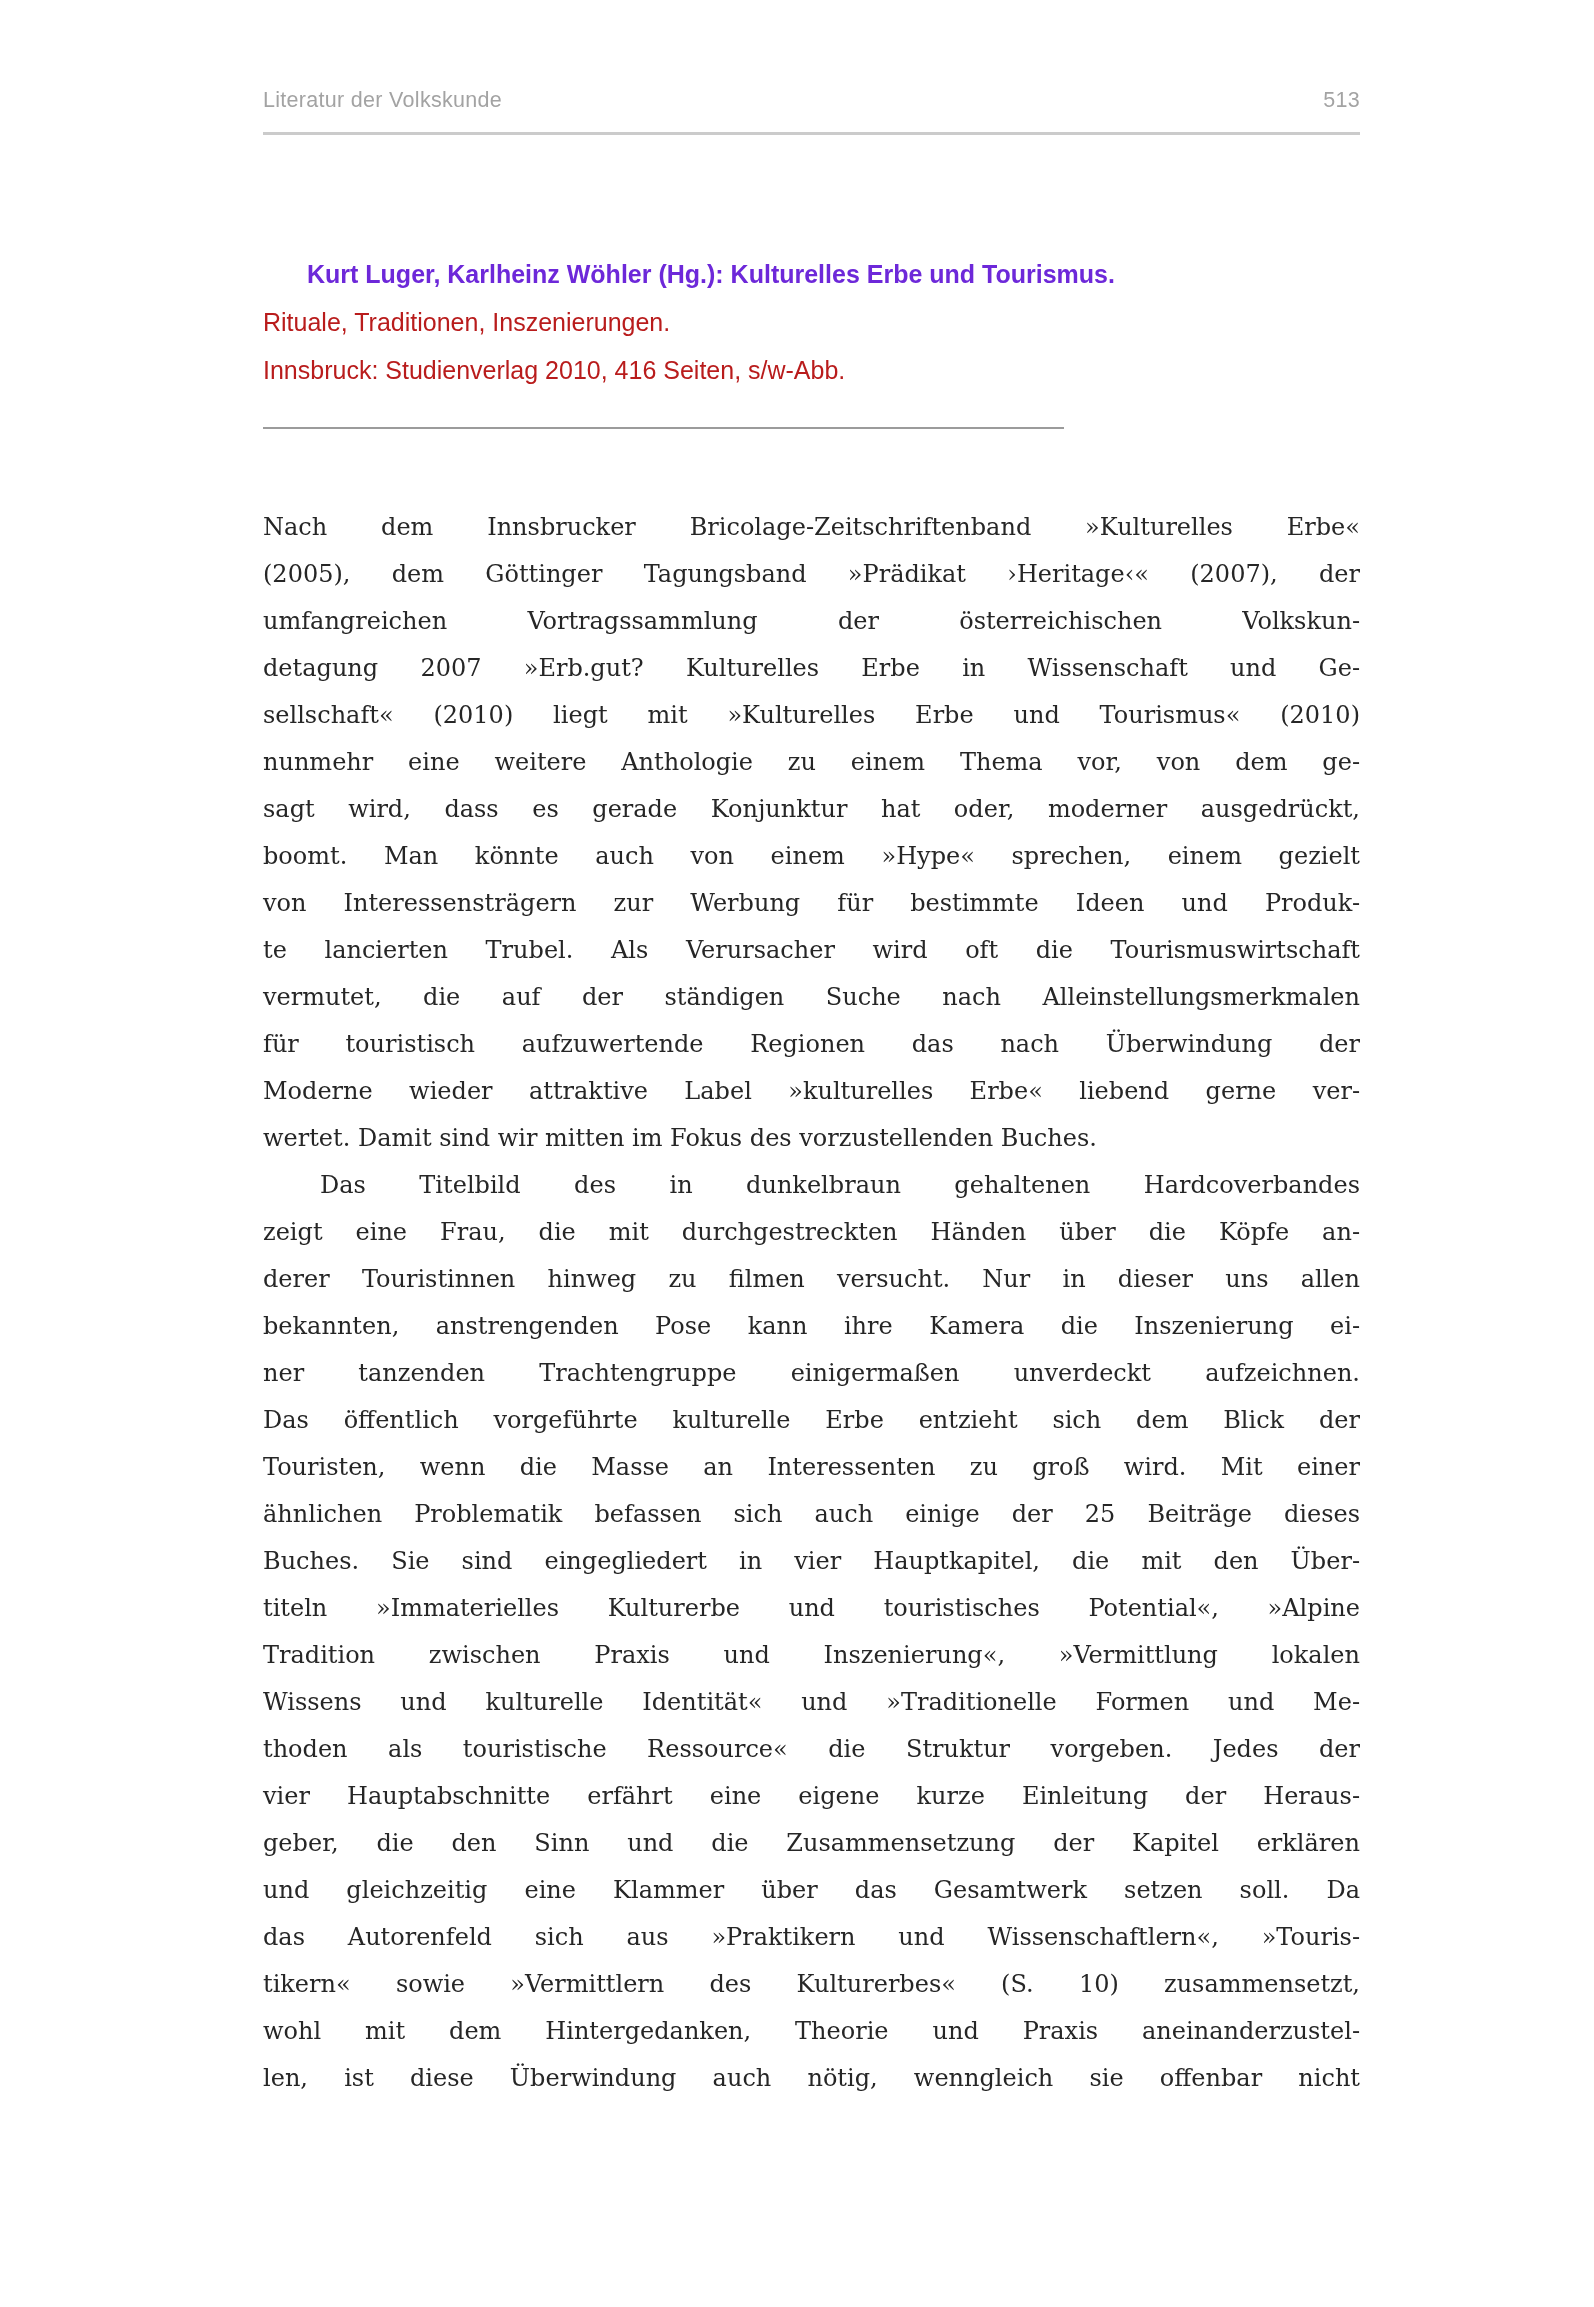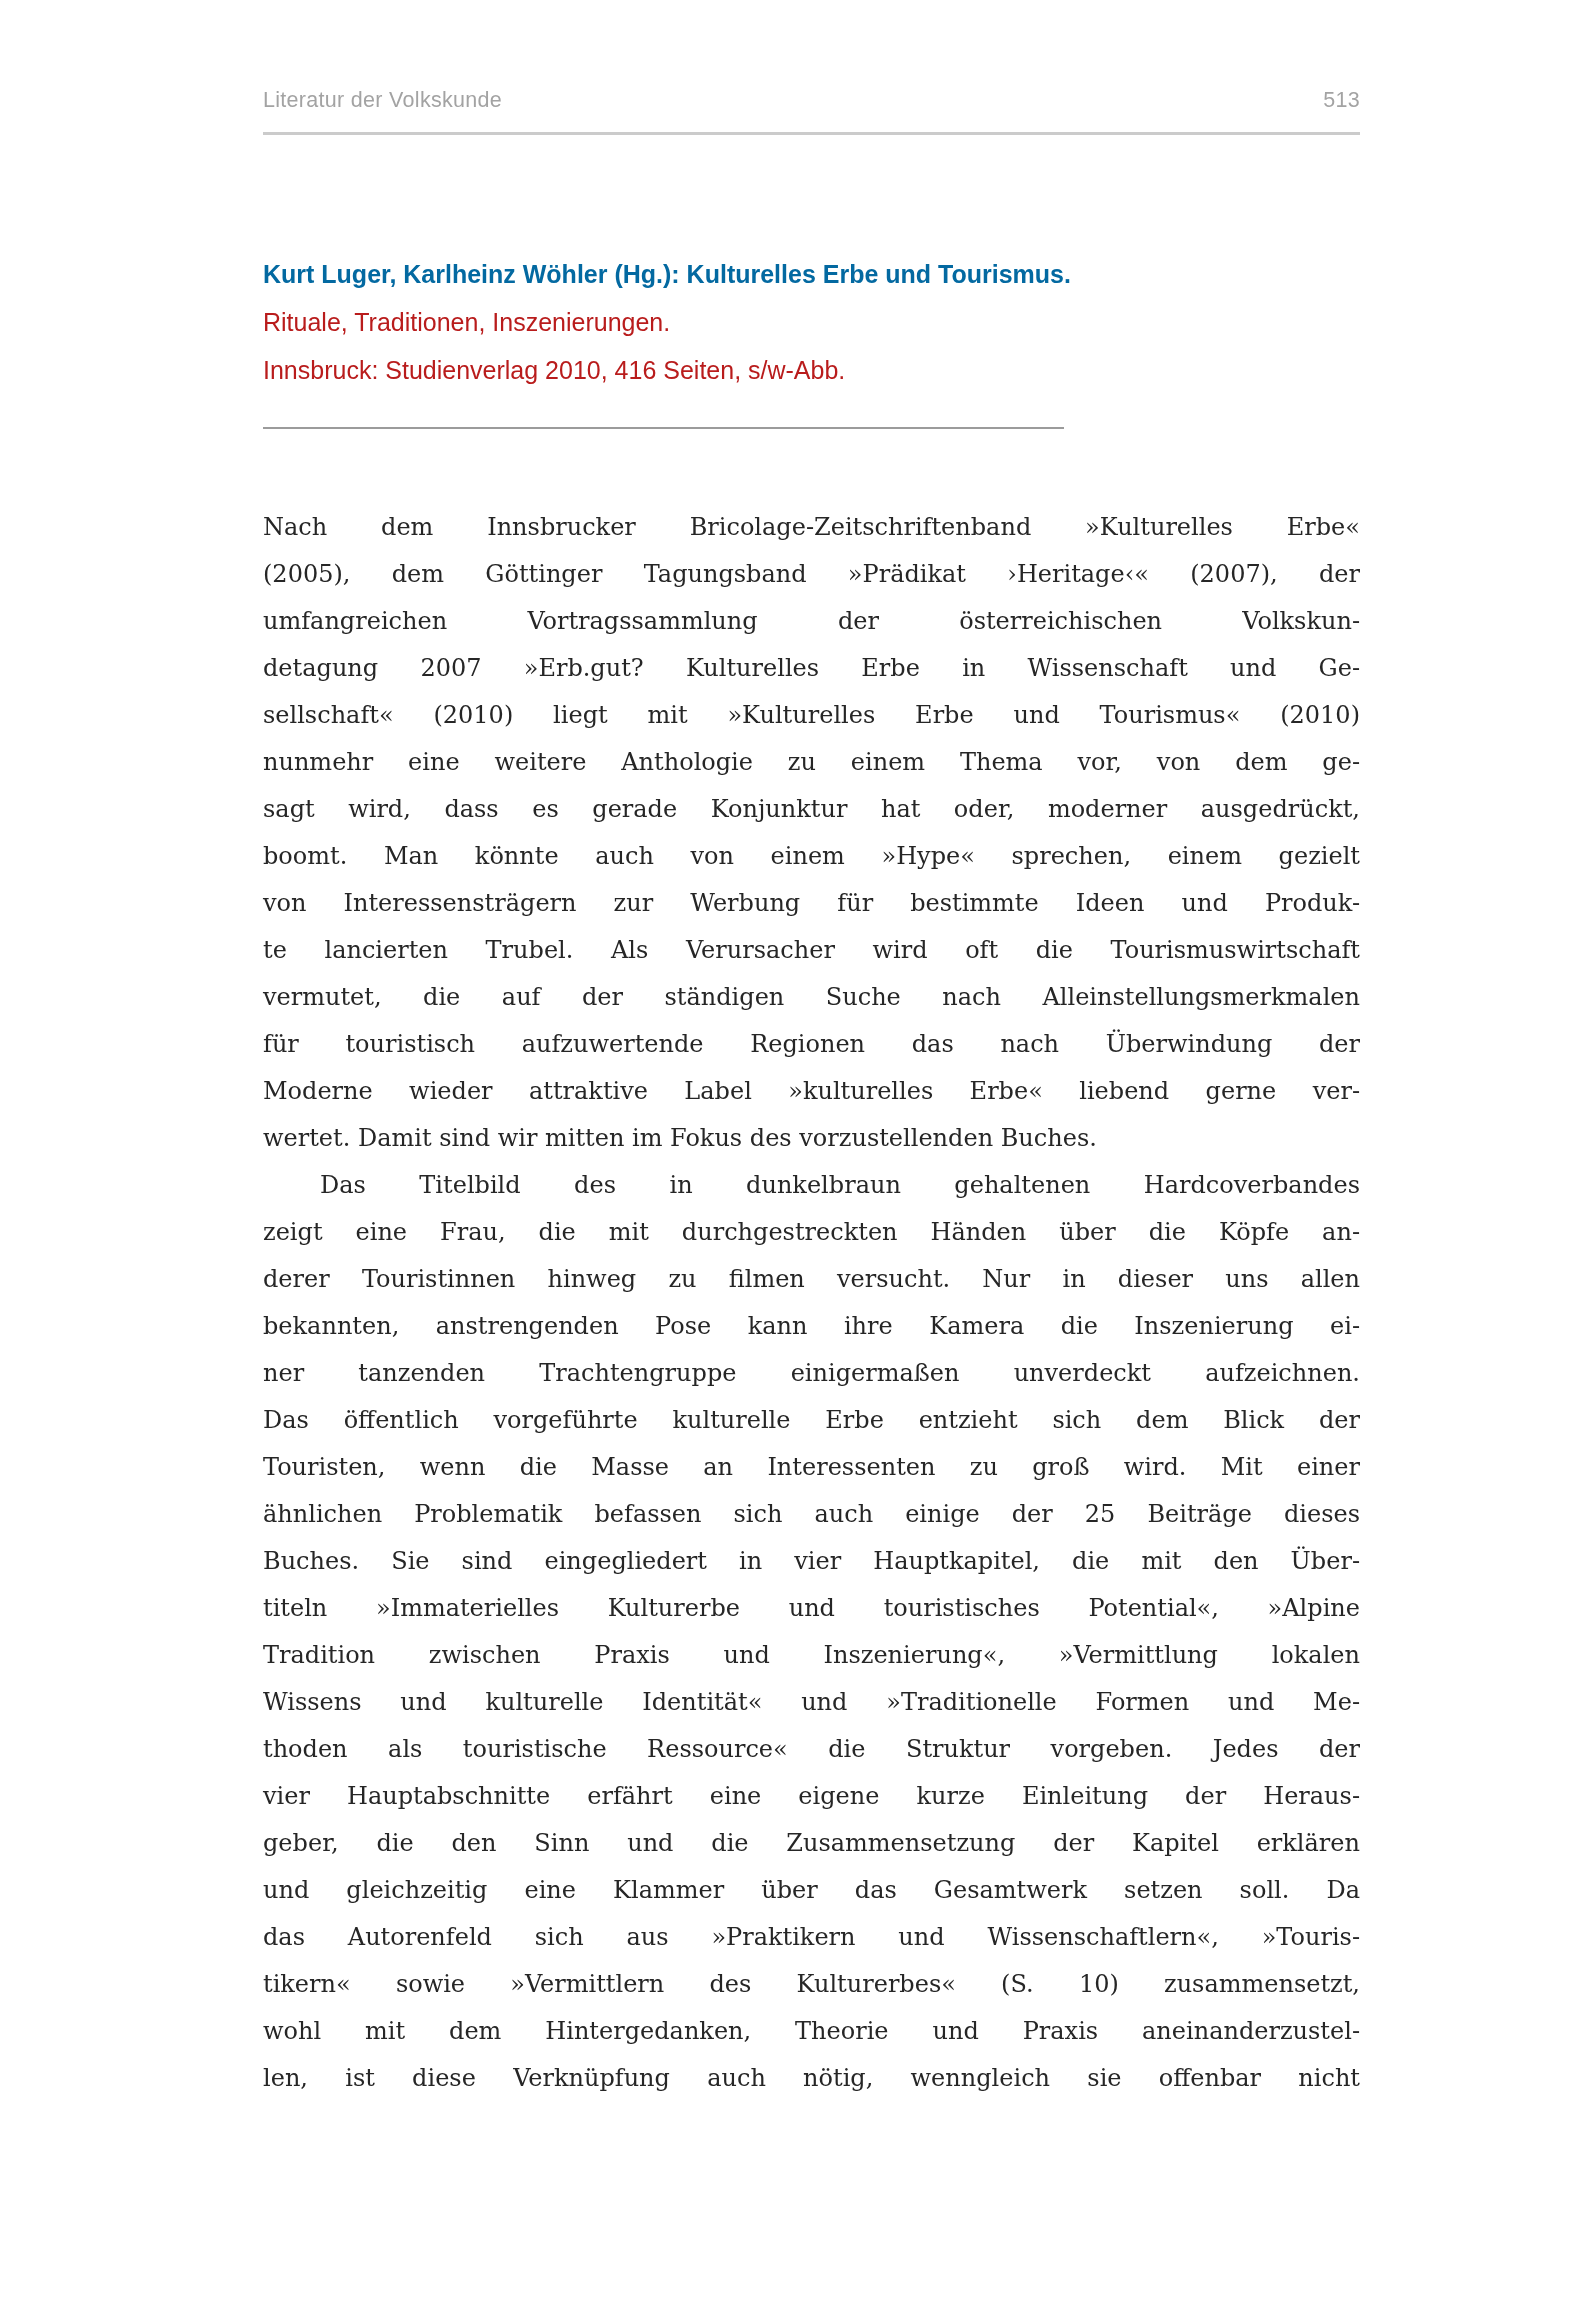--- a/index.html
+++ b/index.html
@@ -40,22 +40,23 @@
   .citation {
     position: absolute;
     left: 263px;
     top: 250px;
     width: 1097px;
     font-family: "Liberation Sans", sans-serif;
     font-size: 25px;
     line-height: 48px;
   }
   .citation .title {
-    color: #0369a1;
+    color: #6d28d9;
     font-weight: bold;
+    margin-left: 44px;
   }
   .citation .sub {
     color: #b91c1c;
     font-weight: normal;
   }
   .citation-rule {
     position: absolute;
     left: 263px;
     top: 427px;
     width: 801px;
@@ -135,19 +136,19 @@
       <div class="line">titeln »Immaterielles Kulturerbe und touristisches Potential«, »Alpine</div>
       <div class="line">Tradition zwischen Praxis und Inszenierung«, »Vermittlung lokalen</div>
       <div class="line">Wissens und kulturelle Identität« und »Traditionelle Formen und Me-</div>
       <div class="line">thoden als touristische Ressource« die Struktur vorgeben. Jedes der</div>
       <div class="line">vier Hauptabschnitte erfährt eine eigene kurze Einleitung der Heraus-</div>
       <div class="line">geber, die den Sinn und die Zusammensetzung der Kapitel erklären</div>
       <div class="line">und gleichzeitig eine Klammer über das Gesamtwerk setzen soll. Da</div>
       <div class="line">das Autorenfeld sich aus »Praktikern und Wissenschaftlern«, »Touris-</div>
       <div class="line">tikern« sowie »Vermittlern des Kulturerbes« (S. 10) zusammensetzt,</div>
       <div class="line">wohl mit dem Hintergedanken, Theorie und Praxis aneinanderzustel-</div>
-      <div class="line">len, ist diese Verknüpfung auch nötig, wenngleich sie offenbar nicht</div>
+      <div class="line">len, ist diese Überwindung auch nötig, wenngleich sie offenbar nicht</div>
     </div>
 
   </div>
 
 </div>
 
 
 </body></html>

